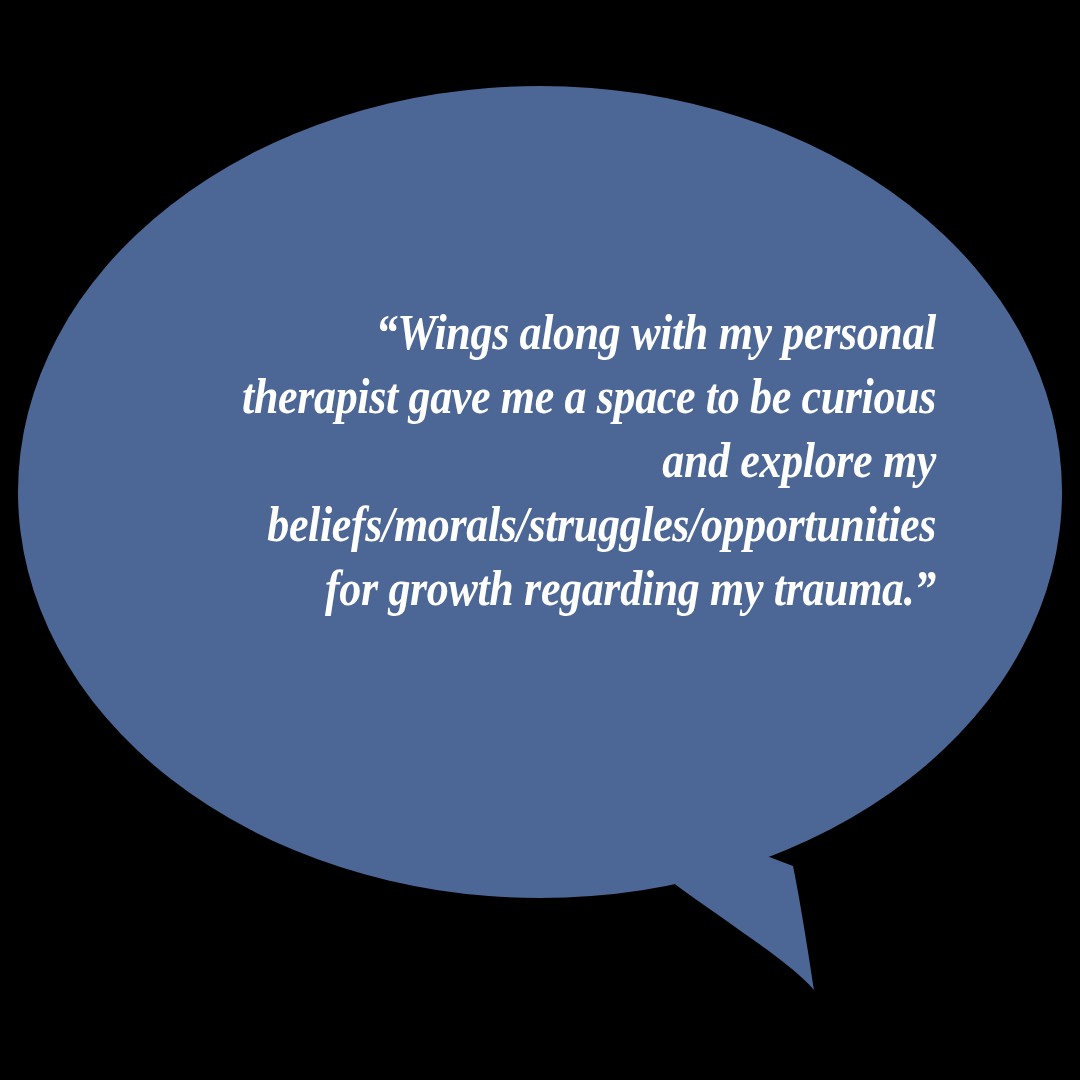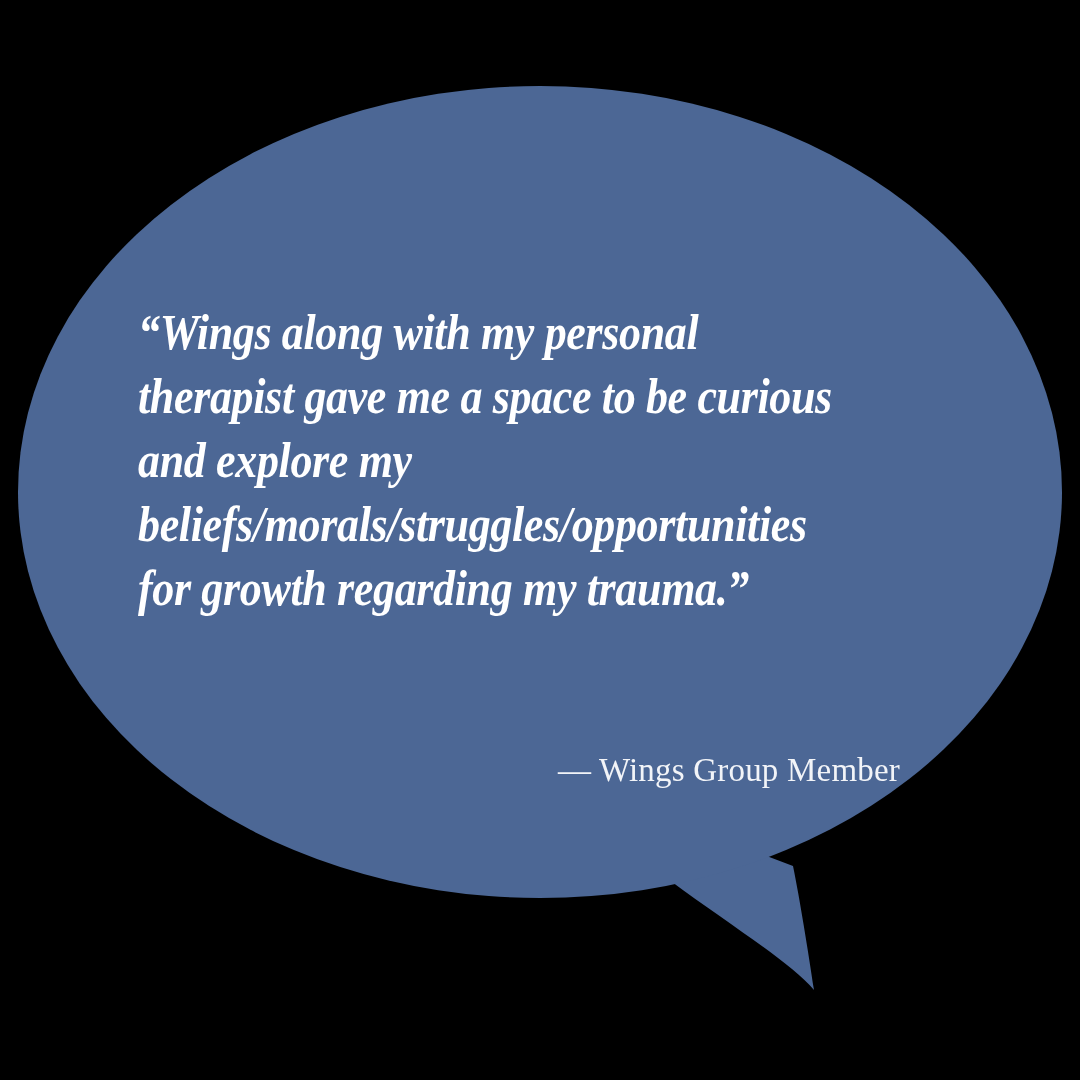--- a/index.html
+++ b/index.html
@@ -21,24 +21,24 @@
     position: absolute;
     left: 0;
     top: 0;
     width: 1080px;
     height: 1080px;
     display: block;
   }
   
   #quote-block {
     position: absolute;
-    left: 84px;
+    left: 90px;
     top: 300px;
     width: 900px;
-    text-align: left;
+    text-align: right;
     z-index: 3;
   }
   .quote-line {
     display: block;
     color: #FFFFFF;
     font-family: "Liberation Serif", "DejaVu Serif", serif;
     font-weight: 700;
     font-style: italic;
     font-size: 50px;
     line-height: 64px;
@@ -85,17 +85,14 @@
   </svg>
 
   <div id="quote-block">
     <span class="quote-line">“Wings along with my personal</span>
     <span class="quote-line">therapist gave me a space to be curious</span>
     <span class="quote-line">and explore my</span>
     <span class="quote-line">beliefs/morals/struggles/opportunities</span>
     <span class="quote-line">for growth regarding my trauma.”</span>
   </div>
 
-  <div id="attribution">
-    <span id="attribution-text">— Wings Group Member</span>
-  </div>
 
 </div>
 
 </body></html>

